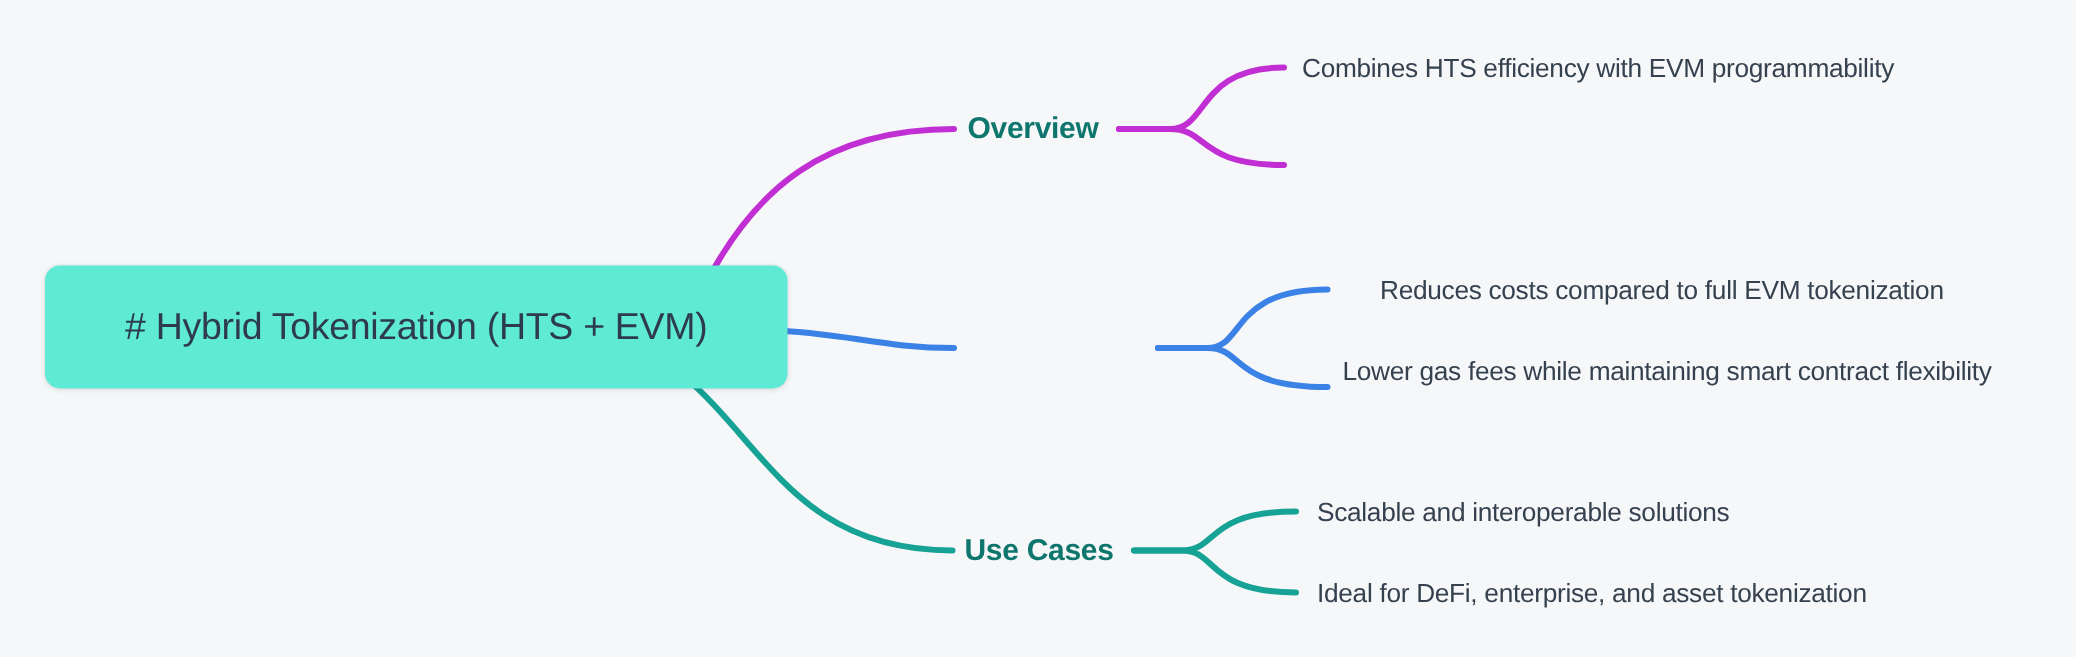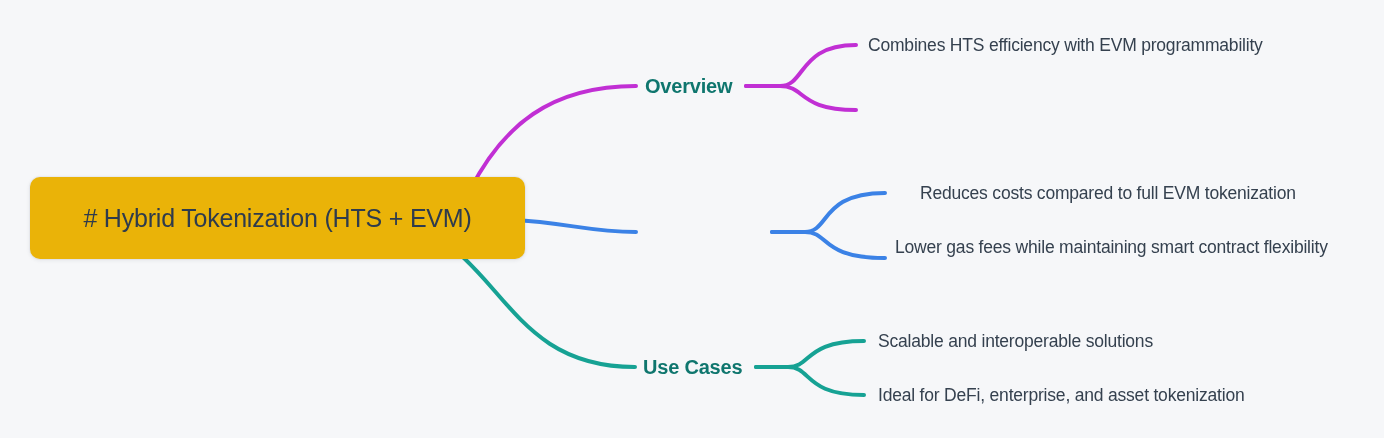--- a/index.html
+++ b/index.html
@@ -20,21 +20,21 @@
     position: absolute;
     left: 0;
     top: 0;
   }
   .root-node {
     position: absolute;
     left: 30px;
     top: 177px;
     width: 495px;
     height: 82px;
-    background: #eab308;
+    background: #5eead4;
     border-radius: 10px;
     box-shadow: 0 1px 4px rgba(30, 41, 59, 0.10), 0 0 0 1px rgba(30, 41, 59, 0.03);
     display: flex;
     align-items: center;
     justify-content: center;
   }
   .root-node span {
     font-size: 25px;
     font-weight: 400;
     color: #2e3b4d;

